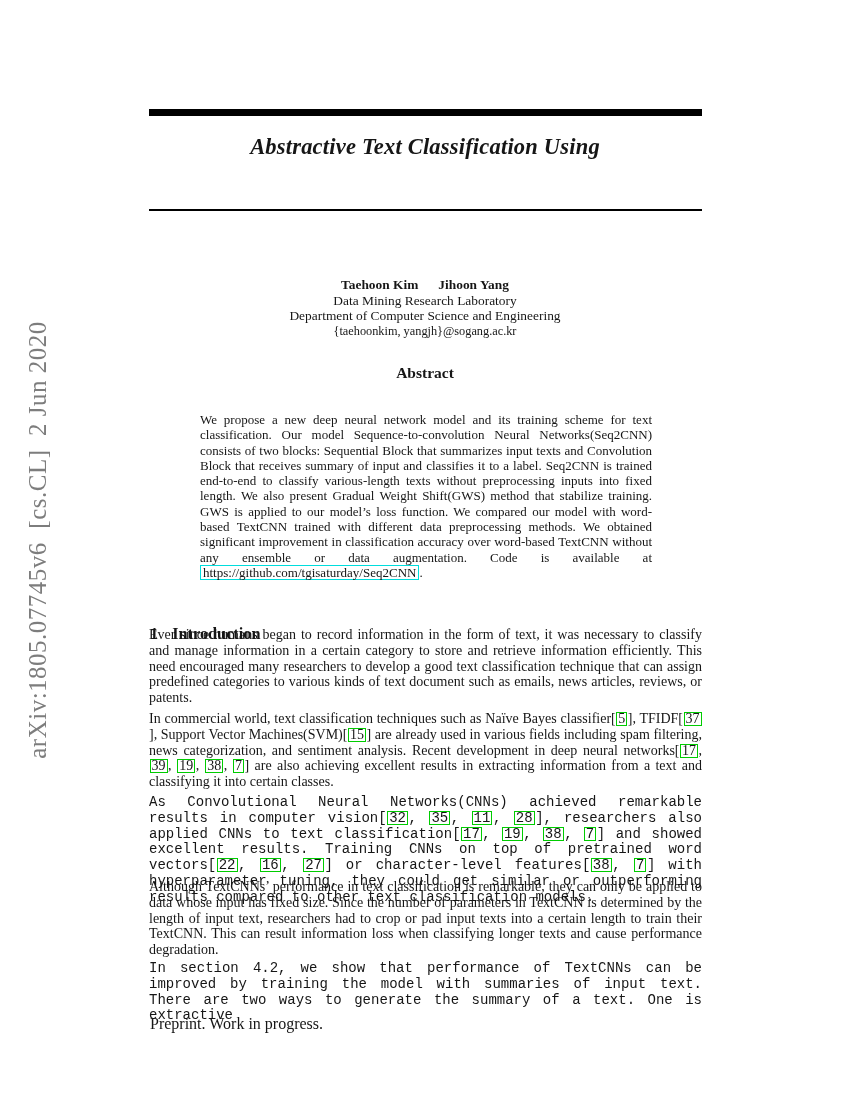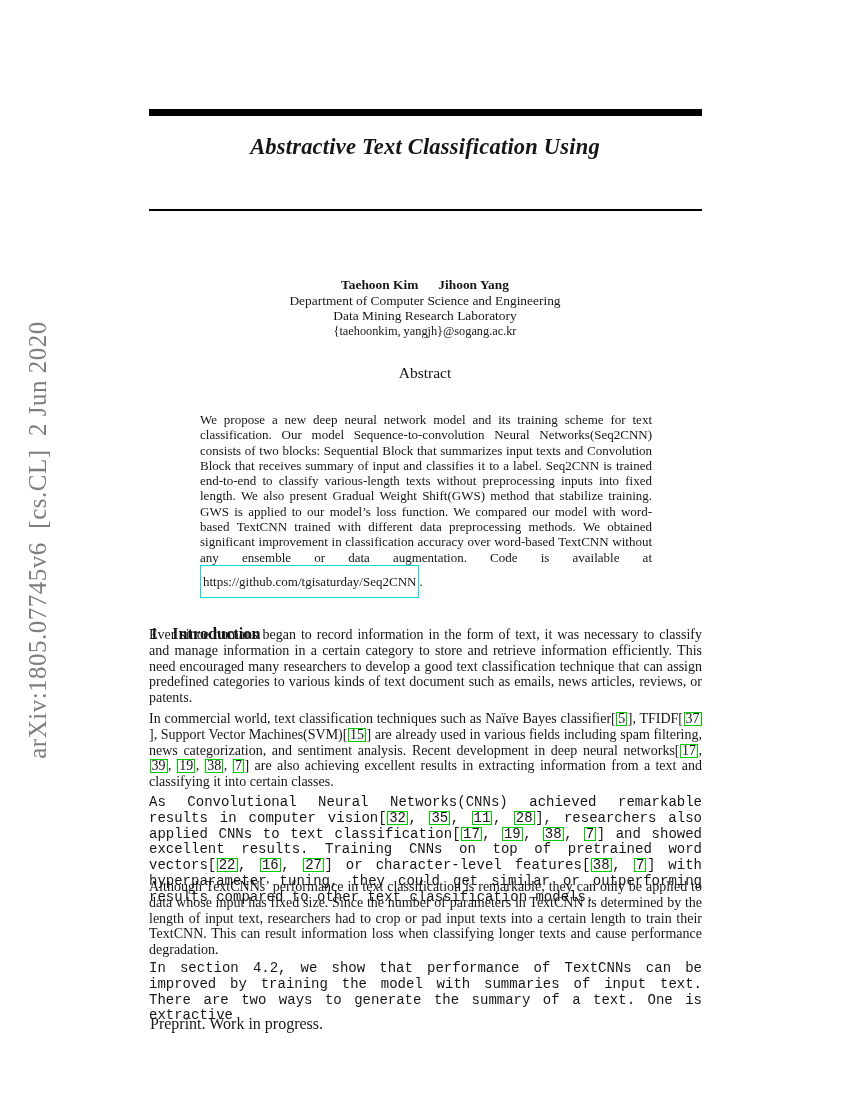--- a/index.html
+++ b/index.html
@@ -52,21 +52,21 @@
   .author-names .name + .name { margin-left:20px; }
   .author-email {
     font-family:Liberation Serif, serif;
     font-size:12.3px;
     margin-top:1px;
   }
   .abstract-heading {
     position:absolute;
     left:75px; top:364px; width:700px;
     text-align:center;
-    font-size:15.5px; font-weight:normal;
+    font-size:15.5px; font-weight:bold;
   }
   .abstract-body {
     position:absolute;
     left:200px; top:399px; width:452px;
     font-size:13px; line-height:15.3px;
     text-align:justify;
   }
   .section-heading {
     position:absolute;
     left:150px; top:595px; width:552px;
@@ -88,21 +88,21 @@
   .cite {
     display:inline-block;
     border:1px solid var(--cite-color,#00cc00);
     padding:0 1px;
     line-height:12px;
     margin:0 0.5px;
   }
   .link {
     display:inline-block;
     border:1px solid var(--link-color,#00dddd);
-    padding:9px 2px;
+    padding:0 2px;
     line-height:13px;
   }
   .footer-note {
     position:absolute;
     left:150px; top:1015px;
     font-size:16px;
   }
 </style>
 </head>
 <body>
@@ -116,22 +116,22 @@
   <div class="paper-title">
     <div>Abstractive Text Classification Using</div>
   </div>
 
   <div class="title-rule"></div>
 
   <div class="authors">
     <div class="author-names">
       <span class="name">Taehoon Kim</span><span class="name">Jihoon Yang</span>
     </div>
+    <div>Data Mining Research Laboratory</div>
     <div>Department of Computer Science and Engineering</div>
-    <div>Data Mining Research Laboratory</div>
     <div class="author-email">{taehoonkim, yangjh}@sogang.ac.kr</div>
   </div>
 
   <div class="abstract-heading">Abstract</div>
 
   <p class="abstract-body">We propose a new deep neural network model and its training scheme for text classification. Our model Sequence-to-convolution Neural Networks(Seq2CNN) consists of two blocks: Sequential Block that summarizes input texts and Convolution Block that receives summary of input and classifies it to a label. Seq2CNN is trained end-to-end to classify various-length texts without preprocessing inputs into fixed length. We also present Gradual Weight Shift(GWS) method that stabilize training. GWS is applied to our model’s loss function. We compared our model with word-based TextCNN trained with different data preprocessing methods. We obtained significant improvement in classification accuracy over word-based TextCNN without any ensemble or data augmentation. Code is available at <span class="link">https://github.com/tgisaturday/Seq2CNN</span>.</p>
 
   <div class="section-heading">
     <span class="sec-num">1</span><span>Introduction</span>
   </div>

